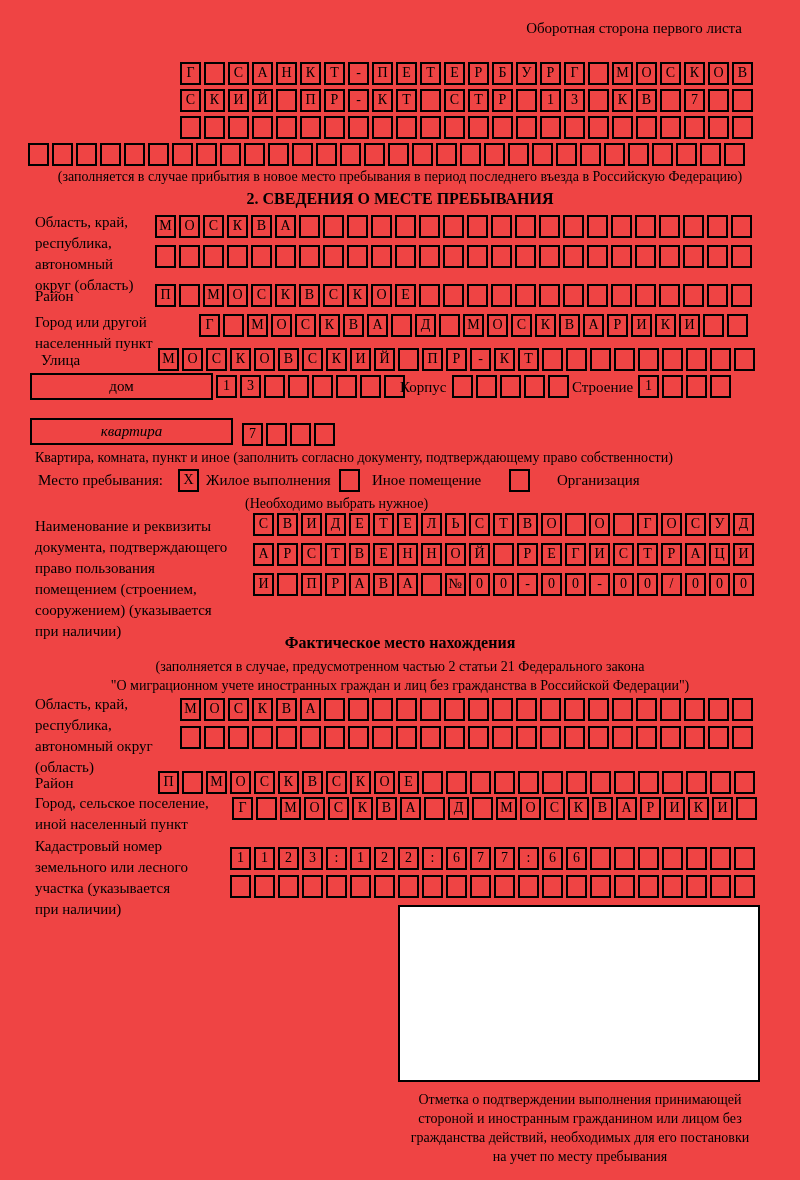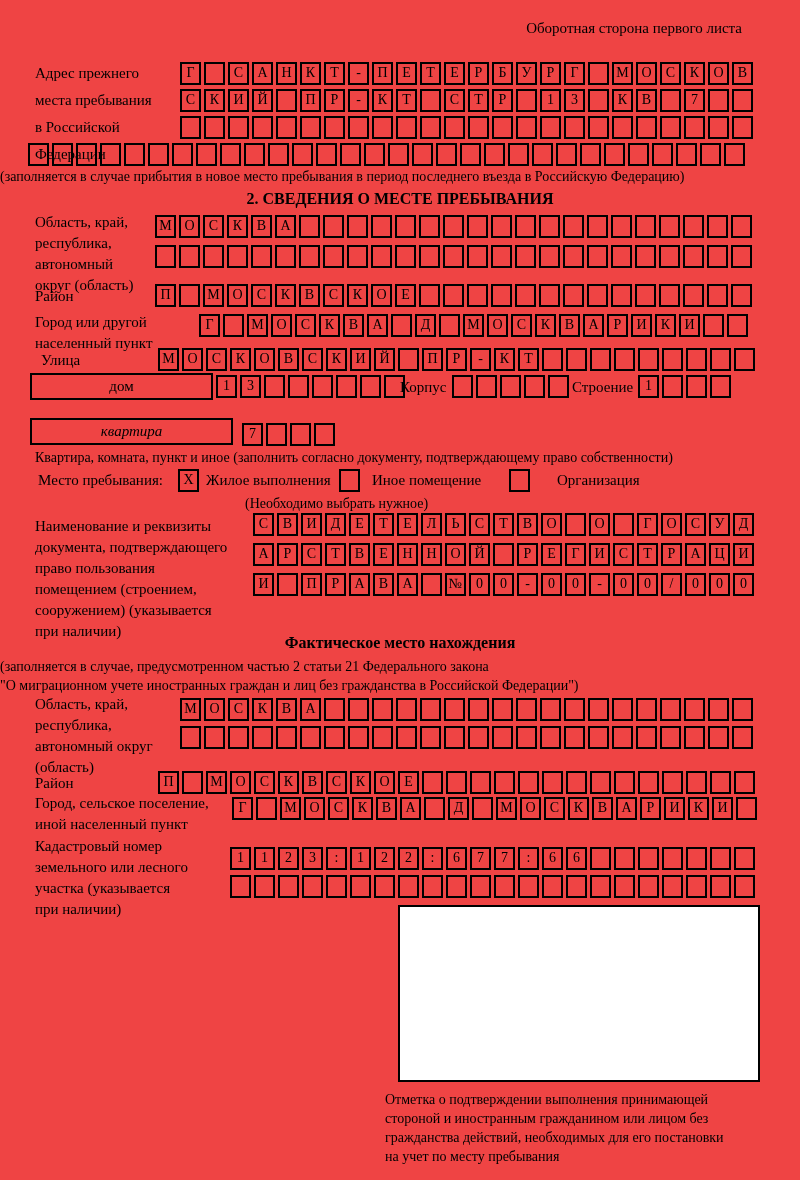--- a/index.html
+++ b/index.html
@@ -10,36 +10,32 @@
   .label.lh27{line-height:27px;}
   .cellrow{display:flex;gap:3px;}
   .cell{flex:none;width:21px;height:23px;border:2px solid #000;box-sizing:border-box;
         font-size:14px;line-height:18px;text-align:center;overflow:hidden;
         font-family:"Liberation Serif","DejaVu Serif",serif;}
   .cb{width:21px;height:23px;border:2px solid #000;box-sizing:border-box;
       font-size:14px;line-height:18px;text-align:center;}
   .widebox{border:2px solid #000000;box-sizing:border-box;height:27px;text-align:center;
            font-size:15px;line-height:23px;}
   .note{font-size:14px;color:#000;}
-  .center{}
+  .center{text-align:center;}
   .title{font-weight:bold;font-size:16px;text-align:center;}
   .stampbox{border:2px solid #000;box-sizing:border-box;background:#fff;}
   .prewrap{white-space:pre-line;}
 </style>
 </head>
 <body>
 
 <div class="page">
 
   <div class="abs label" style="top:18px;right:58px;">Оборотная сторона первого листа</div>
 
-  <div class="abs label lh27" style="left:35px;top:60px;width:150px;">Адрес прежнего
-места пребывания
-в Российской
-Федерации</div>
   <div class="abs cellrow" style="left:180px;top:62px;">
       <span class="cell">Г</span>
       <span class="cell"></span>
       <span class="cell">С</span>
       <span class="cell">А</span>
       <span class="cell">Н</span>
       <span class="cell">К</span>
       <span class="cell">Т</span>
       <span class="cell">-</span>
       <span class="cell">П</span>

